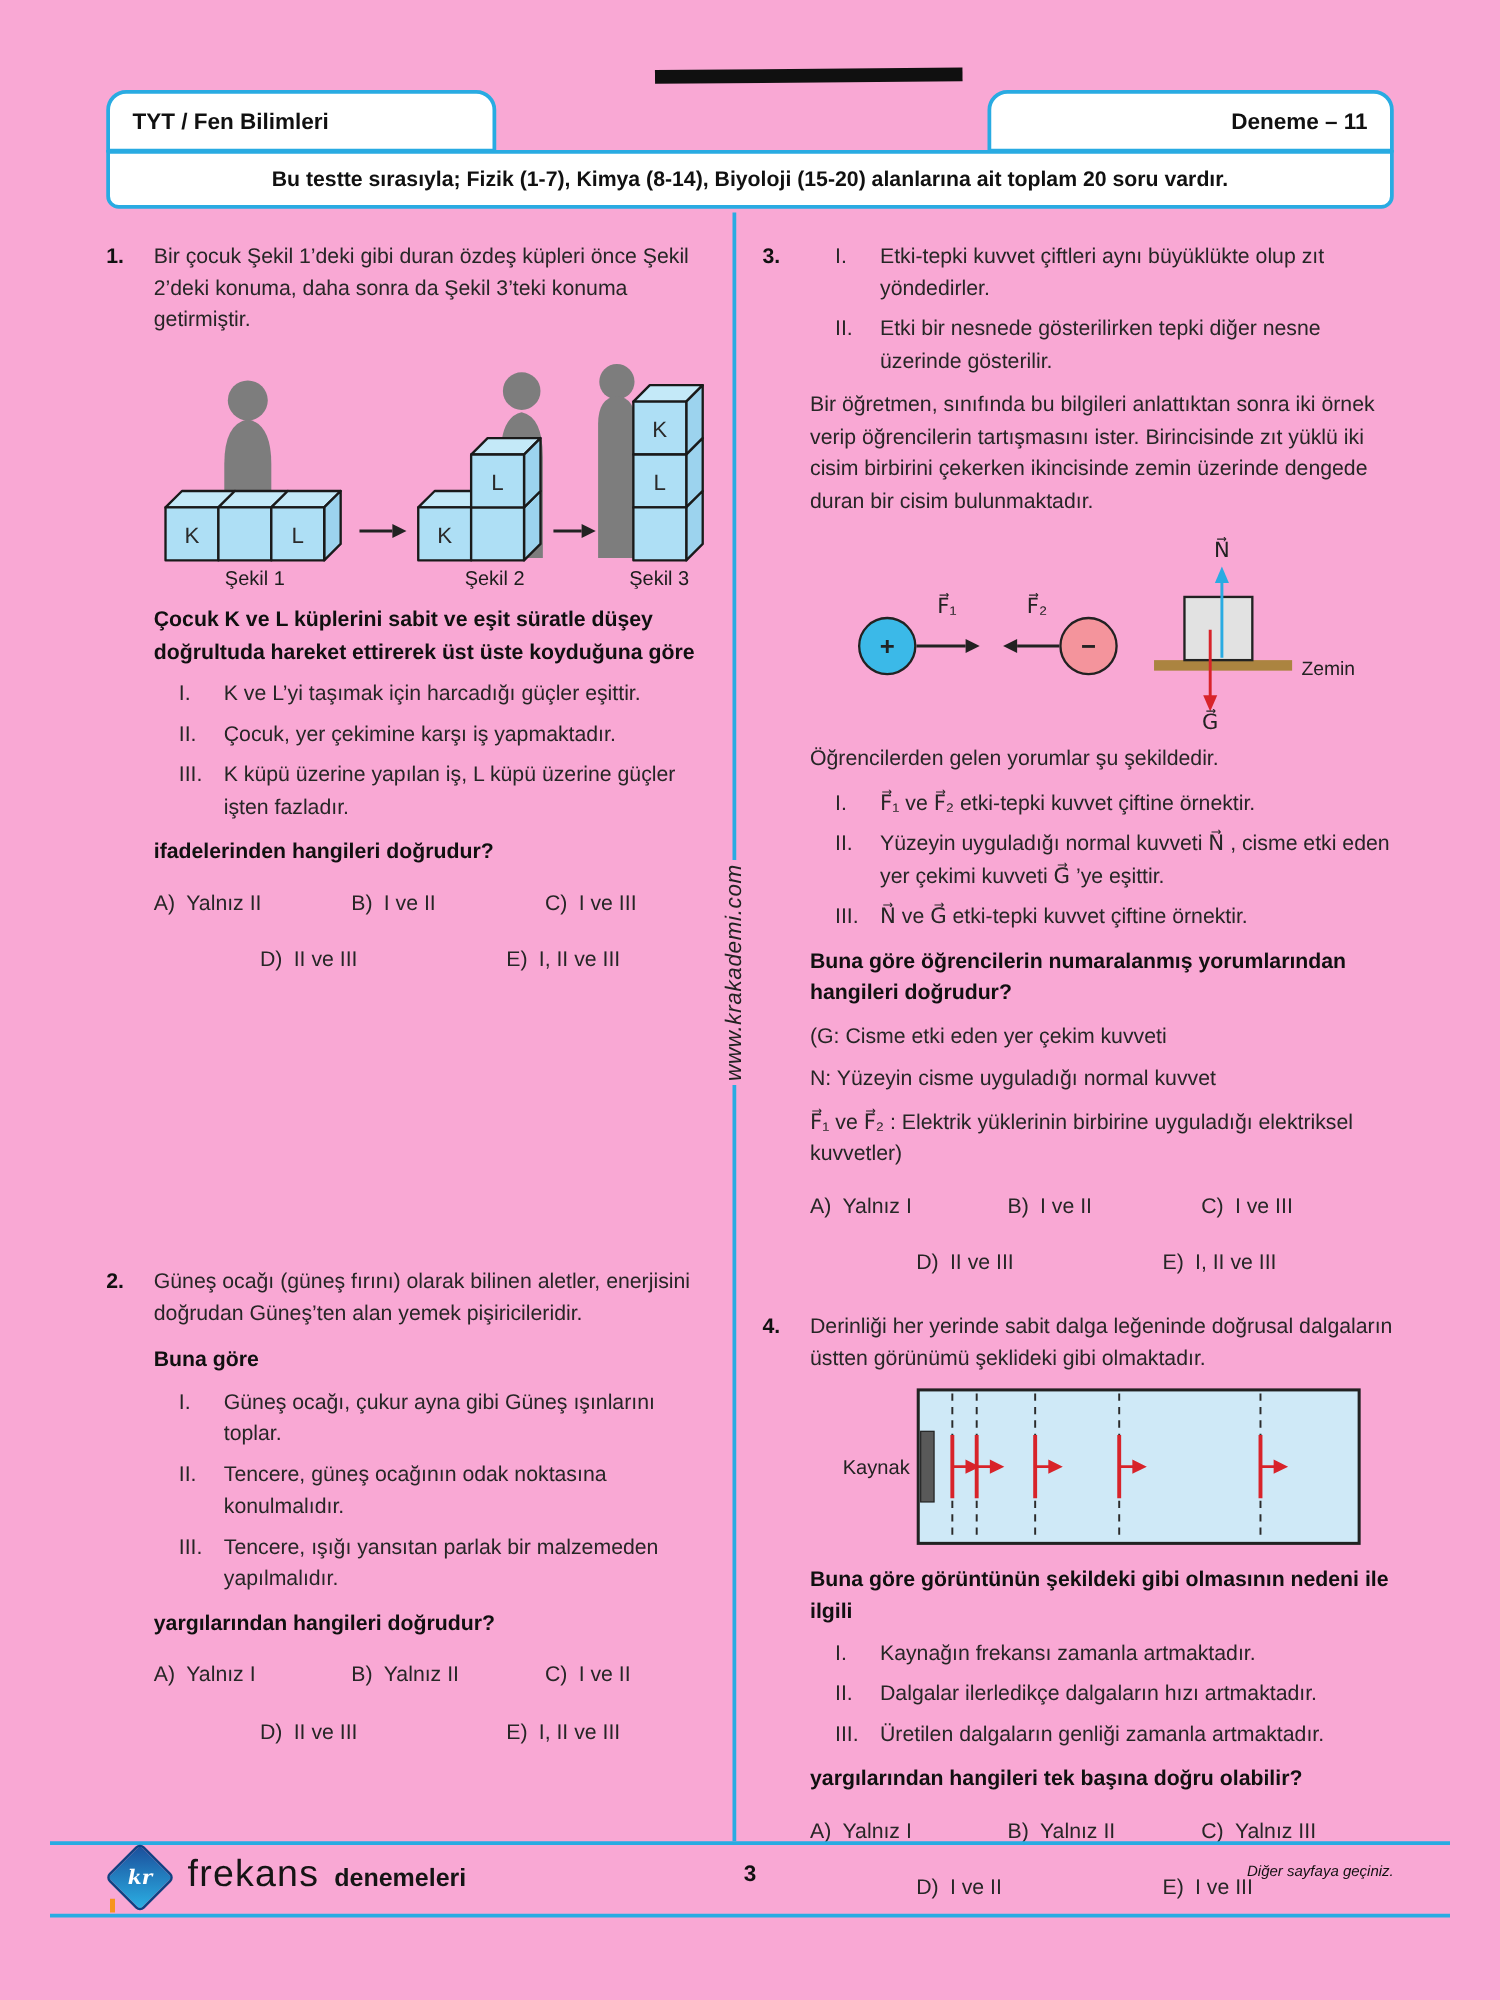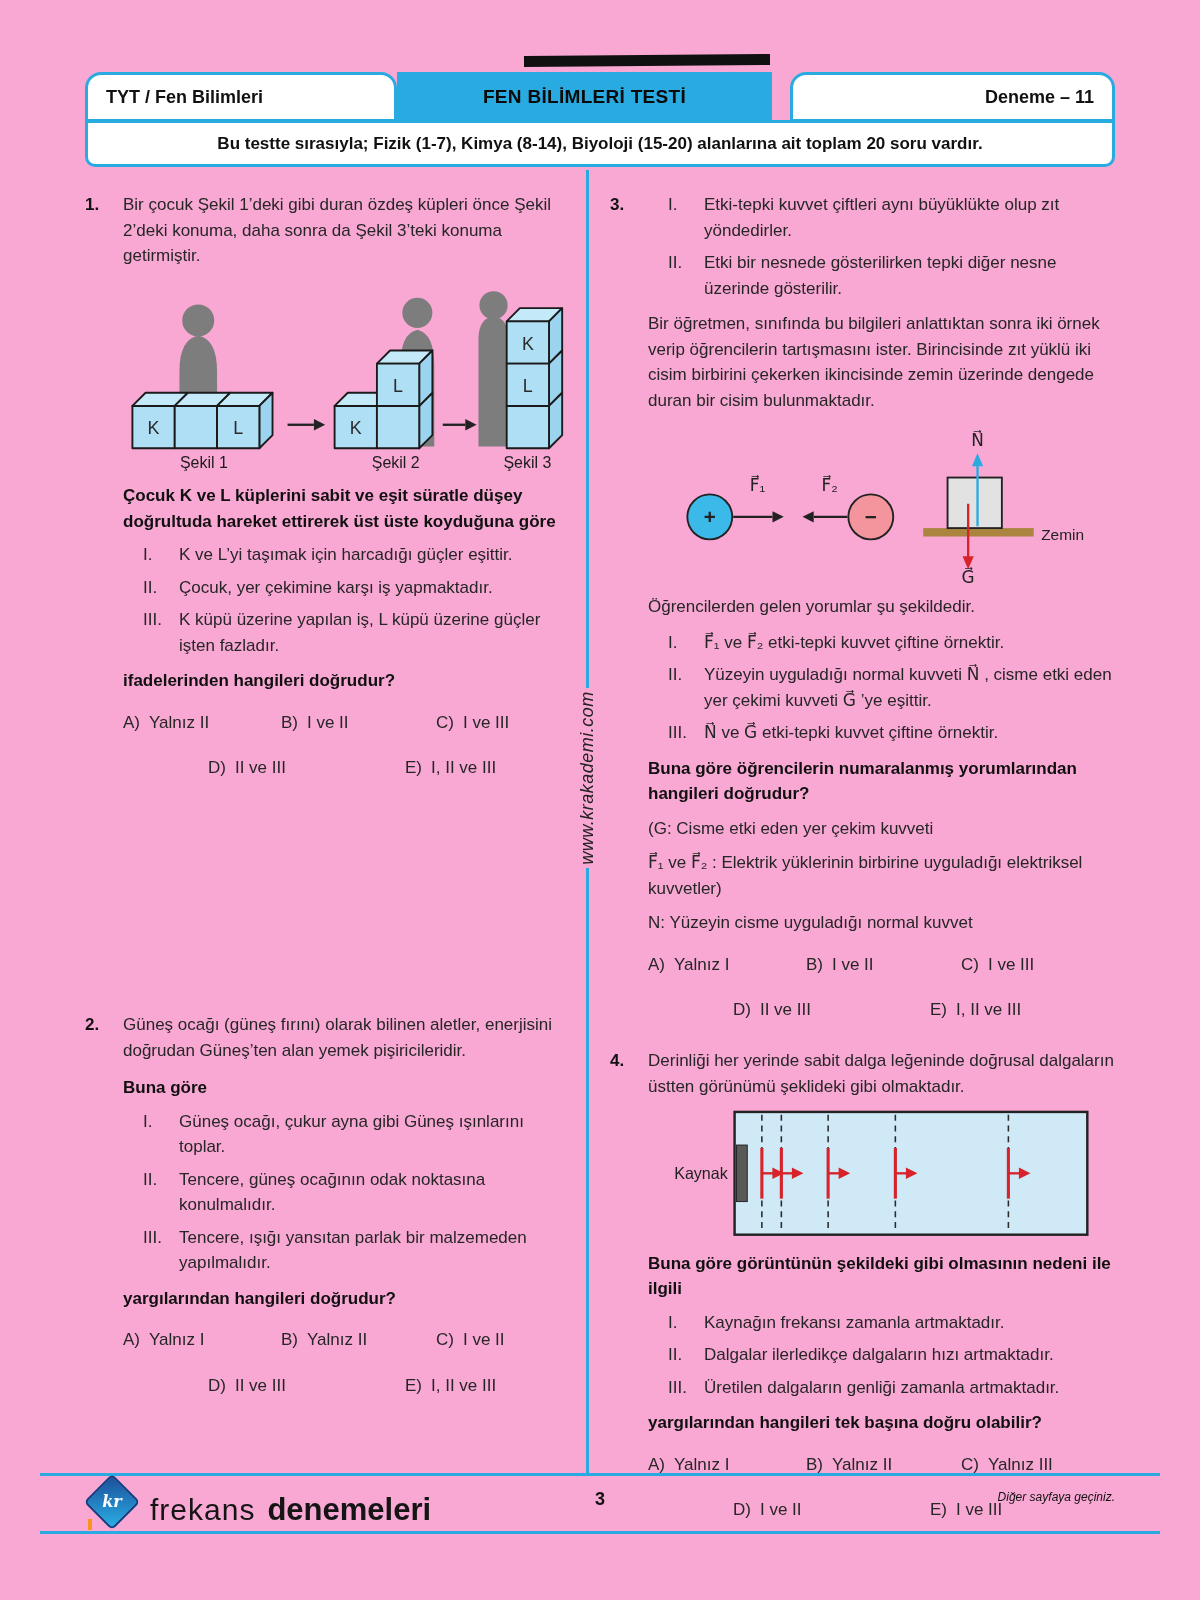--- a/index.html
+++ b/index.html
@@ -69,33 +69,32 @@
   .frule { position:absolute; left:40px; width:1120px; height:3px; background:#29abe2; }
   #frule-top { top:1473px; } #frule-bottom { top:1531px; }
   #logo { position:absolute; left:84px; top:1477px; width:54px; height:54px; }
   #logo .diamond { position:absolute; left:8px; top:5px; width:36px; height:36px; transform:rotate(45deg);
                    background:linear-gradient(135deg,#1b4e9b,#2bb0e4); border:2px solid #114182; border-radius:5px; }
   #logo .diamond span { display:block; transform:rotate(-45deg); color:#fff; font-style:italic; font-weight:bold;
                         font-size:16px; text-align:center; line-height:36px; font-family:"DejaVu Serif",serif; }
   #logo .tick { position:absolute; left:4px; bottom:1px; width:4px; height:11px; background:#f7941d; }
   #brand { position:absolute; left:150px; top:1480px; display:flex; align-items:baseline; color:#151515; }
   #brand .b1 { font-weight:normal; font-size:30px; letter-spacing:1px; }
-  #brand .b2 { font-weight:bold; font-size:31px; margin-left:12px;margin-top:12px; }
+  #brand .b2 { font-weight:bold; font-size:20px; margin-left:12px;margin-top:12px; }
   #pagenum { position:absolute; left:50%; transform:translateX(-50%); top:1489px;
              font-weight:bold; font-size:18px; color:#111; }
   #nexttext { position:absolute; right:85px; top:1490px; font-style:italic; font-size:12px; color:#111; }
 </style>
 </head>
 <body>
 
 <div class="page">
 
   <div id="artifact"></div>
   <div class="hbox" id="hleft">TYT / Fen Bilimleri</div>
-  <div id="hcenter">FEN BİLİMLERİ TESTİ</div>
   <div class="hbox" id="hright">Deneme – 11</div>
   <div class="hbox" id="hinfo">Bu testte sırasıyla; Fizik (1-7), Kimya (8-14), Biyoloji (15-20) alanlarına ait toplam 20 soru vardır.</div>
 
   <div class="vline" id="vline-top"></div>
   <div class="vline" id="vline-bottom"></div>
   <div id="watermark">www.krakademi.com</div>
 
   <div class="q" id="q1">
     <div class="qrow">
       <span class="qnum">1.</span>
@@ -258,22 +257,22 @@
         <div class="item">
           <span class="inum">II.</span>
           <span class="itxt">Yüzeyin uyguladığı normal kuvveti N⃗ , cisme etki eden yer çekimi kuvveti G⃗ ’ye eşittir.</span>
         </div>
         <div class="item">
           <span class="inum">III.</span>
           <span class="itxt">N⃗ ve G⃗ etki-tepki kuvvet çiftine örnektir.</span>
         </div>
         <div class="qq">Buna göre öğrencilerin numaralanmış yorumlarından hangileri doğrudur?</div>
         <div class="note">(G: Cisme etki eden yer çekim kuvveti</div>
+        <div class="note">N: Yüzeyin cisme uyguladığı normal kuvvet</div>
         <div class="note">F⃗₁ ve F⃗₂ : Elektrik yüklerinin birbirine uyguladığı elektriksel kuvvetler)</div>
-        <div class="note">N: Yüzeyin cisme uyguladığı normal kuvvet</div>
         <div class="opts3">
           <span class="opt"><span class="k">A)</span><span>Yalnız I</span></span>
           <span class="opt"><span class="k">B)</span><span>I ve II</span></span>
           <span class="opt"><span class="k">C)</span><span>I ve III</span></span>
         </div>
         <div class="opts2">
           <span class="opt"><span class="k">D)</span><span>II ve III</span></span>
           <span class="opt"><span class="k">E)</span><span>I, II ve III</span></span>
         </div>
       </div>

